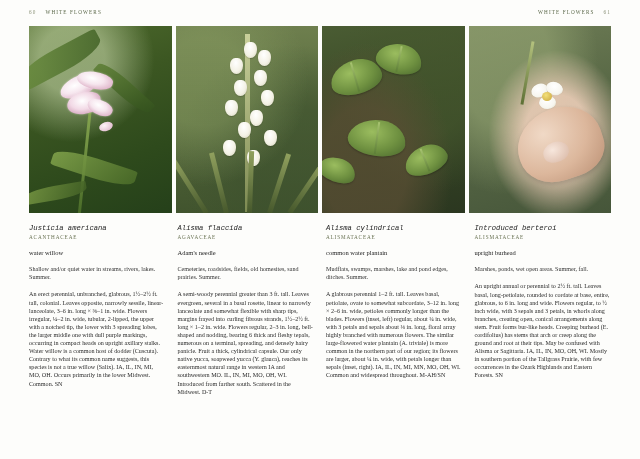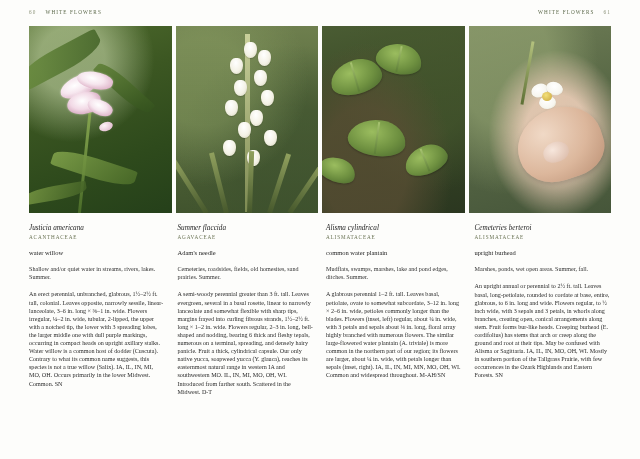--- a/index.html
+++ b/index.html
@@ -215,21 +215,21 @@
   .col {
     flex: 1 1 0;
     min-width: 0;
   }
   .sci {
     font-style: italic;
     font-size: 7.2px;
     color: #1c1c1c;
     margin: 0 0 2px 0;
     line-height: 1.15;
-    font-family: Liberation Serif, serif;
+    font-family: Liberation Mono, monospace;
   }
   .fam {
     font-size: 5.2px;
     letter-spacing: 0.85px;
     color: #6a7354;
     text-transform: uppercase;
     margin: 0 0 9px 0;
     font-family: "Liberation Serif", serif;
   }
   .common {
@@ -340,37 +340,37 @@
 
     <div class="col">
       <p class="sci">Justicia americana</p>
       <p class="fam">ACANTHACEAE</p>
       <p class="common">water willow</p>
       <p class="habitat">Shallow and/or quiet water in streams, rivers, lakes. Summer.</p>
       <p class="desc">An erect perennial, unbranched, glabrous, 1½–2½ ft. tall, colonial. Leaves opposite, narrowly sessile, linear-lanceolate, 3–6 in. long × ⅜–1 in. wide. Flowers irregular, ¼–2 in. wide, tubular, 2-lipped, the upper with a notched tip, the lower with 3 spreading lobes, the larger middle one with dull purple markings, occurring in compact heads on upright axillary stalks. Water willow is a common host of dodder (Cuscuta). Contrary to what its common name suggests, this species is not a true willow (Salix). IA, IL, IN, MI, MO, OH. Occurs primarily in the lower Midwest. Common. SN</p>
     </div>
 
     <div class="col">
-      <p class="sci">Summer flaccida</p>
+      <p class="sci">Alisma flaccida</p>
       <p class="fam">AGAVACEAE</p>
       <p class="common">Adam's needle</p>
       <p class="habitat">Cemeteries, roadsides, fields, old homesites, sand prairies. Summer.</p>
       <p class="desc">A semi-woody perennial greater than 3 ft. tall. Leaves evergreen, several in a basal rosette, linear to narrowly lanceolate and somewhat flexible with sharp tips, margins frayed into curling fibrous strands, 1½–2½ ft. long × 1–2 in. wide. Flowers regular, 2–3 in. long, bell-shaped and nodding, bearing 6 thick and fleshy tepals, numerous on a terminal, spreading, and densely hairy panicle. Fruit a thick, cylindrical capsule. Our only native yucca, soapweed yucca (Y. glauca), reaches its easternmost natural range in western IA and southwestern MO. IL, IN, MI, MO, OH, WI. Introduced from farther south. Scattered in the Midwest. D-T</p>
     </div>
 
     <div class="col">
       <p class="sci">Alisma cylindrical</p>
       <p class="fam">ALISMATACEAE</p>
       <p class="common">common water plantain</p>
       <p class="habitat">Mudflats, swamps, marshes, lake and pond edges, ditches. Summer.</p>
       <p class="desc">A glabrous perennial 1–2 ft. tall. Leaves basal, petiolate, ovate to somewhat subcordate, 3–12 in. long × 2–6 in. wide, petioles commonly longer than the blades. Flowers (inset, left) regular, about ¼ in. wide, with 3 petals and sepals about ⅛ in. long, floral array highly branched with numerous flowers. The similar large-flowered water plantain (A. triviale) is more common in the northern part of our region; its flowers are larger, about ¼ in. wide, with petals longer than sepals (inset, right). IA, IL, IN, MI, MN, MO, OH, WI. Common and widespread throughout. M-AH/SN</p>
     </div>
 
     <div class="col">
-      <p class="sci">Cemeteries berteroi</p>
+      <p class="sci">Introduced berteroi</p>
       <p class="fam">ALISMATACEAE</p>
       <p class="common">upright burhead</p>
       <p class="habitat">Marshes, ponds, wet open areas. Summer, fall.</p>
       <p class="desc">An upright annual or perennial to 2½ ft. tall. Leaves basal, long-petiolate, rounded to cordate at base, entire, glabrous, to 6 in. long and wide. Flowers regular, to ½ inch wide, with 3 sepals and 3 petals, in whorls along branches, creating open, conical arrangements along stem. Fruit forms bur-like heads. Creeping burhead (E. cordifolius) has stems that arch or creep along the ground and root at their tips. May be confused with Alisma or Sagittaria. IA, IL, IN, MO, OH, WI. Mostly in southern portion of the Tallgrass Prairie, with few occurrences in the Ozark Highlands and Eastern Forests. SN</p>
     </div>
 
   </div>
 </div>
 
 </body></html>

